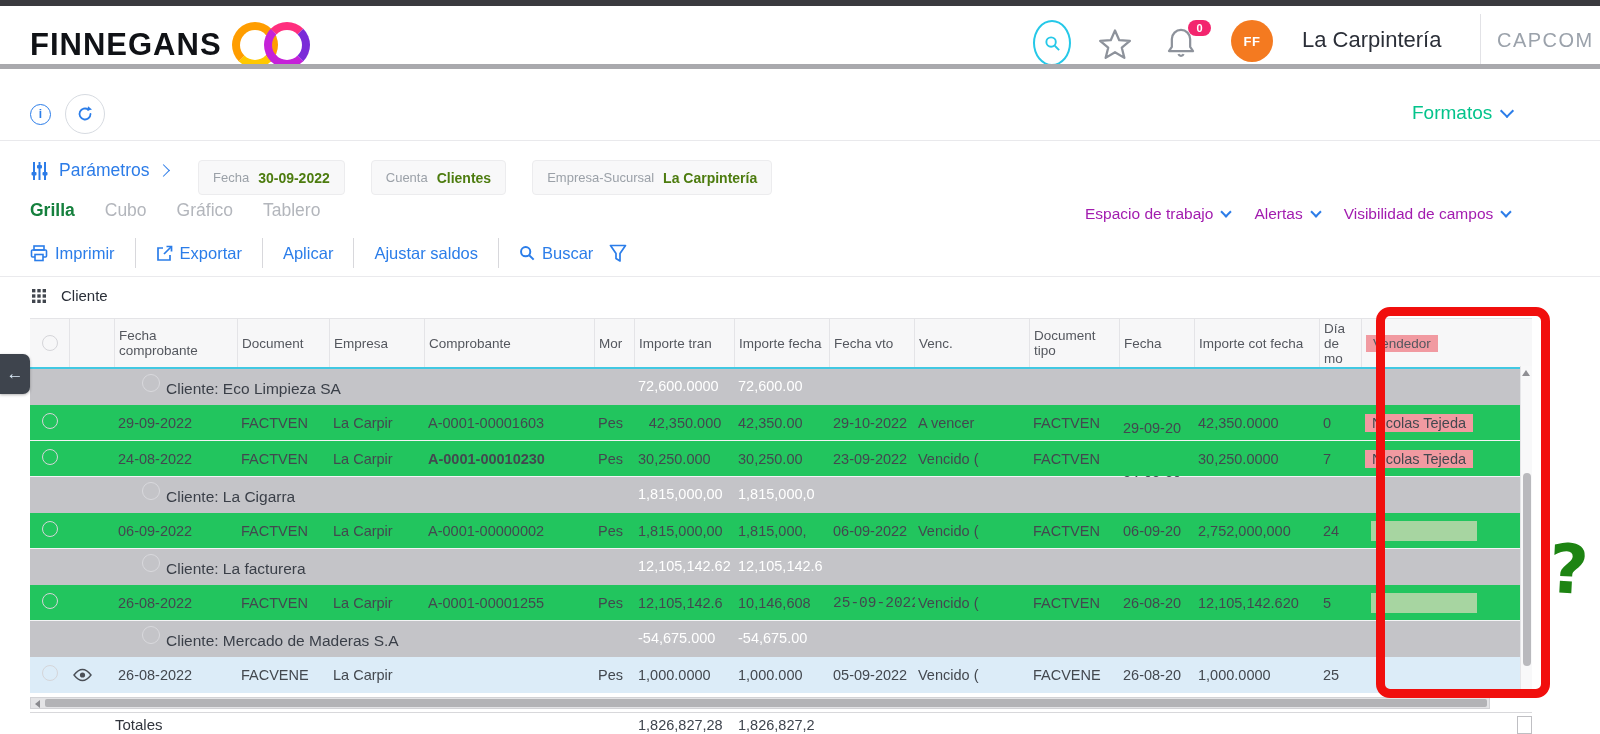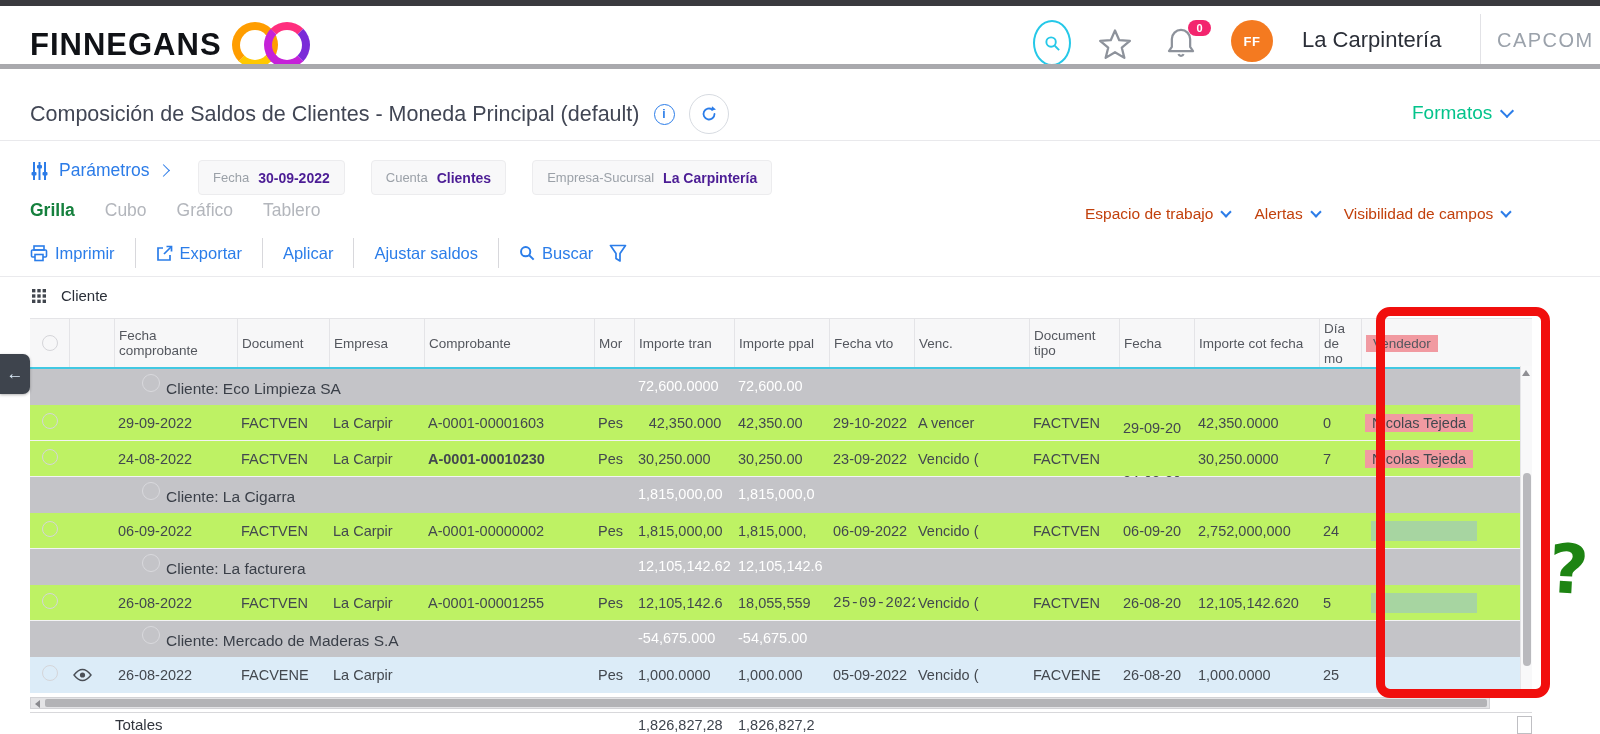--- a/index.html
+++ b/index.html
@@ -36,44 +36,44 @@
       transform:rotate(45deg);margin-top:-4px}
   #divider1{left:0;top:140px;width:1600px;height:1px;background:#e9e9ec}
   
   #params{left:30px;top:160px;display:flex;align-items:center;gap:10px}
   #params-label{font-size:17.5px;color:#2c7ce8}
   .chev-r{display:inline-block;width:8px;height:8px;border-right:1.5px solid #2c7ce8;border-top:1.5px solid #2c7ce8;
       transform:rotate(45deg)}
   #pills{left:198px;top:160px;display:flex;gap:26px}
   .pill{background:#f8f8f9;border:1px solid #ececee;border-radius:4px;padding:8px 14px;display:flex;gap:9px;align-items:center;height:17px}
   .pill .pl{font-size:13px;color:#9ba1a8}
-  .pill .pv{font-size:14px;color:#4c1d95;font-weight:700}
+  .pill .pv{font-size:14px;color:#4d7c0f;font-weight:700}
   
   #tabs{left:30px;top:200px;display:flex;gap:30px;font-size:17.5px}
   .tab{color:#b3b6bc}
   .tab.active{color:#15803d;font-weight:700}
-  #quick-links{left:1085px;top:205px;display:flex;gap:24px;font-size:15.5px;color:#c2410c;align-items:center}
+  #quick-links{left:1085px;top:205px;display:flex;gap:24px;font-size:15.5px;color:#a21caf;align-items:center}
   .qlink{display:flex;gap:9px;align-items:center}
   .chev.sm{width:6px;height:6px;border-color:#2c7ce8}
   
   #tbar{left:30px;top:238px;display:flex;align-items:center;height:30px;font-size:16.5px;color:#2b7de9}
   .titem{display:flex;align-items:center;gap:7px;white-space:nowrap}
   .tsep{width:1px;height:30px;background:#d8d8dc;margin:0 20px}
   #divider2{left:0;top:276px;width:1600px;height:1px;background:#eaeaed}
   
   #chip{left:32px;top:287px;display:flex;align-items:center;gap:15px;font-size:15px;color:#2a2f38}
   
   #tablewrap{left:30px;top:318px;width:1502px}
   #thead{display:flex;height:48px;background:#f7f7f8;border-top:1px solid #e4e4e7;border-bottom:2px solid #41c8e2;align-items:stretch}
   .hcell{flex:none;box-sizing:border-box;border-right:1px solid #e4e4e7;font-size:13.5px;color:#54575e;
       padding:2px 4px;line-height:15px;overflow:hidden;display:flex;align-items:center}
   .hl-pink{background:#f19aa1;padding:1px 7px;display:inline-block}
   #tbody{width:1490px}
   .trow{display:flex;height:36px;align-items:center;box-sizing:border-box}
-  .trow.data{background:#bef264;border-bottom:1px solid #f3f3f5}
+  .trow.data{background:#22c55e;border-bottom:1px solid #f3f3f5}
   .trow.data.sel{background:#dcecf8;border-bottom:1px solid #dcecf8}
   .trow.group{background:#c4c4c8;position:relative}
   .cell{flex:none;box-sizing:border-box;padding:0 3px;overflow:hidden;white-space:nowrap;font-size:14.5px;color:#43484f}
   .radio{display:inline-block;width:16px;height:16px;border:1.5px solid #d5d5d9;border-radius:50%;box-sizing:border-box}
   .radio.g{position:absolute;left:112px;top:5px;width:18px;height:18px;border-color:#d9d9dd}
   .glabel{position:absolute;left:136px;top:11px;font-size:15.5px;color:#3a3f48;white-space:nowrap}
   .gnum{position:absolute;top:9px;font-size:14.5px;color:#ffffff;overflow:hidden;white-space:nowrap}
   .gnum.t1{left:608px;width:94px}
   .gnum.t2{left:708px;width:90px}
   .greenbar{width:106px;height:20px;background:#a7d5a1;margin-left:6px}
@@ -131,21 +131,20 @@
   </div>
   <div class="abs" id="bell-badge">0</div>
   <div class="abs" id="avatar">FF</div>
   <div class="abs" id="tenant">La Carpintería</div>
   <div class="abs" id="hdr-divider"></div>
   <div class="abs" id="org">CAPCOM</div>
 </div>
 <div class="abs" id="headband"></div>
 
 <div class="abs" id="title-row">
-  <span id="page-title">Composición de Saldos de Clientes - Moneda Principal (default)</span>
   <span class="info-circ">i</span>
   <span class="refresh-circ">
     <svg width="18" height="18" viewBox="0 0 18 18">
         <path d="M14.5 9 a5.5 5.5 0 1 1 -2.2-4.4" fill="none" stroke="#2b7de9" stroke-width="1.8" stroke-linecap="round"></path>
         <polygon points="12,1.2 16,4.4 11.2,5.8" fill="#2b7de9"></polygon>
       </svg>
   </span>
 </div>
 <div class="abs" id="formats">
   <span>Formatos</span>
@@ -272,21 +271,21 @@
       <div class="hcell" style="width: 40px; justify-content: center;">
         <span class="radio"></span>
       </div>
       <div class="hcell" style="width: 45px;"></div>
       <div class="hcell" style="width: 123px;">Fecha comprobante</div>
       <div class="hcell" style="width: 92px;">Document</div>
       <div class="hcell" style="width: 95px;">Empresa</div>
       <div class="hcell" style="width: 170px;">Comprobante</div>
       <div class="hcell" style="width: 40px;">Mor</div>
       <div class="hcell" style="width: 100px;">Importe tran</div>
-      <div class="hcell" style="width: 95px;">Importe ppal</div>
+      <div class="hcell" style="width: 95px;">Importe fecha</div>
       <div class="hcell" style="width: 85px;">Fecha vto</div>
       <div class="hcell" style="width: 115px;">Venc.</div>
       <div class="hcell" style="width: 90px;">Document tipo</div>
       <div class="hcell" style="width: 75px;">Fecha</div>
       <div class="hcell" style="width: 125px;">Importe cot fecha</div>
       <div class="hcell" style="width: 42px;">Día de mo</div>
       <div class="hcell" style="width: 158px; border-right: none;">
         <span class="hl-pink">Vendedor</span>
       </div>
     </div>
@@ -367,21 +366,21 @@
       </div>
       <div class="trow data">
         <div class="cell" style="width: 40px; text-align: center;"><span class="radio"></span></div>
         <div class="cell" style="width: 45px; text-align: center;"></div>
         <div class="cell" style="width: 123px;">26-08-2022</div>
         <div class="cell" style="width: 92px;">FACTVEN</div>
         <div class="cell" style="width: 95px;">La Carpir</div>
         <div class="cell" style="width: 170px;">A-0001-00001255</div>
         <div class="cell" style="width: 40px;">Pes</div>
         <div class="cell" style="width: 100px;">12,105,142.6</div>
-        <div class="cell" style="width: 95px;">18,055,559</div>
+        <div class="cell" style="width: 95px;">10,146,608</div>
         <div class="cell" style="width: 85px; font-family: Liberation Mono, monospace;">25-09-2022</div>
         <div class="cell" style="width: 115px;">Vencido (</div>
         <div class="cell" style="width: 90px;">FACTVEN</div>
         <div class="cell" style="width: 75px;">26-08-20</div>
         <div class="cell" style="width: 125px;">12,105,142.620</div>
         <div class="cell" style="width: 42px;">5</div>
         <div class="cell" style="width: 158px;">
           <div class="greenbar"></div>
         </div>
       </div>

